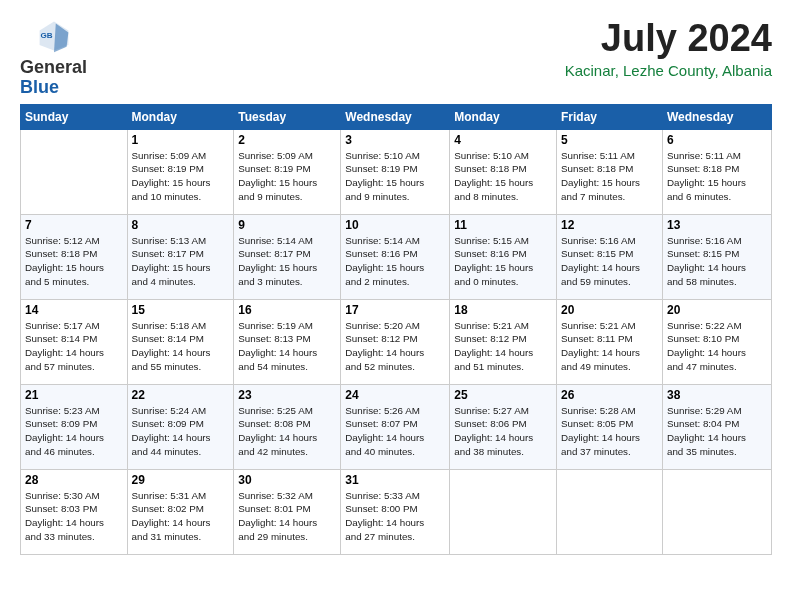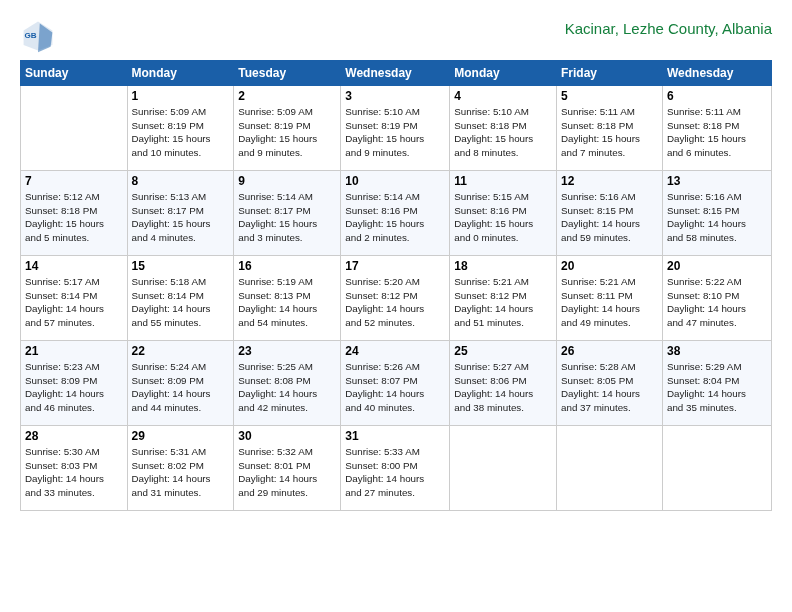--- a/index.html
+++ b/index.html
@@ -98,22 +98,29 @@
 <body>
 
 <div class="page">
   <div class="header">
     <div class="logo">
       <svg class="logo-icon" viewBox="0 0 40 40">
         <polygon points="20,4 36,14 36,30 20,36 4,30 4,14" fill="#1a5fa8" opacity="0.15"></polygon>
         <polygon points="22,6 36,16 34,32 20,38" fill="#1a5fa8" opacity="0.5"></polygon>
         <text x="5" y="22" font-size="9" fill="#1a5fa8" font-weight="bold" font-family="Arial">GB</text>
       </svg>
+      <div>
+        <div class="logo-text">
+          <span class="logo-general">General</span><br>
+          <span class="logo-blue">Blue</span>
+        </div>
+      </div>
     </div>
     <div class="title-block">
+      <div class="month-title">July 2024</div>
       <div class="location">Kacinar, Lezhe County, Albania</div>
     </div>
   </div>
 
   <table class="calendar">
     <thead>
       <tr>
         <th>Sunday</th>
         <th>Monday</th>
         <th>Tuesday</th>

